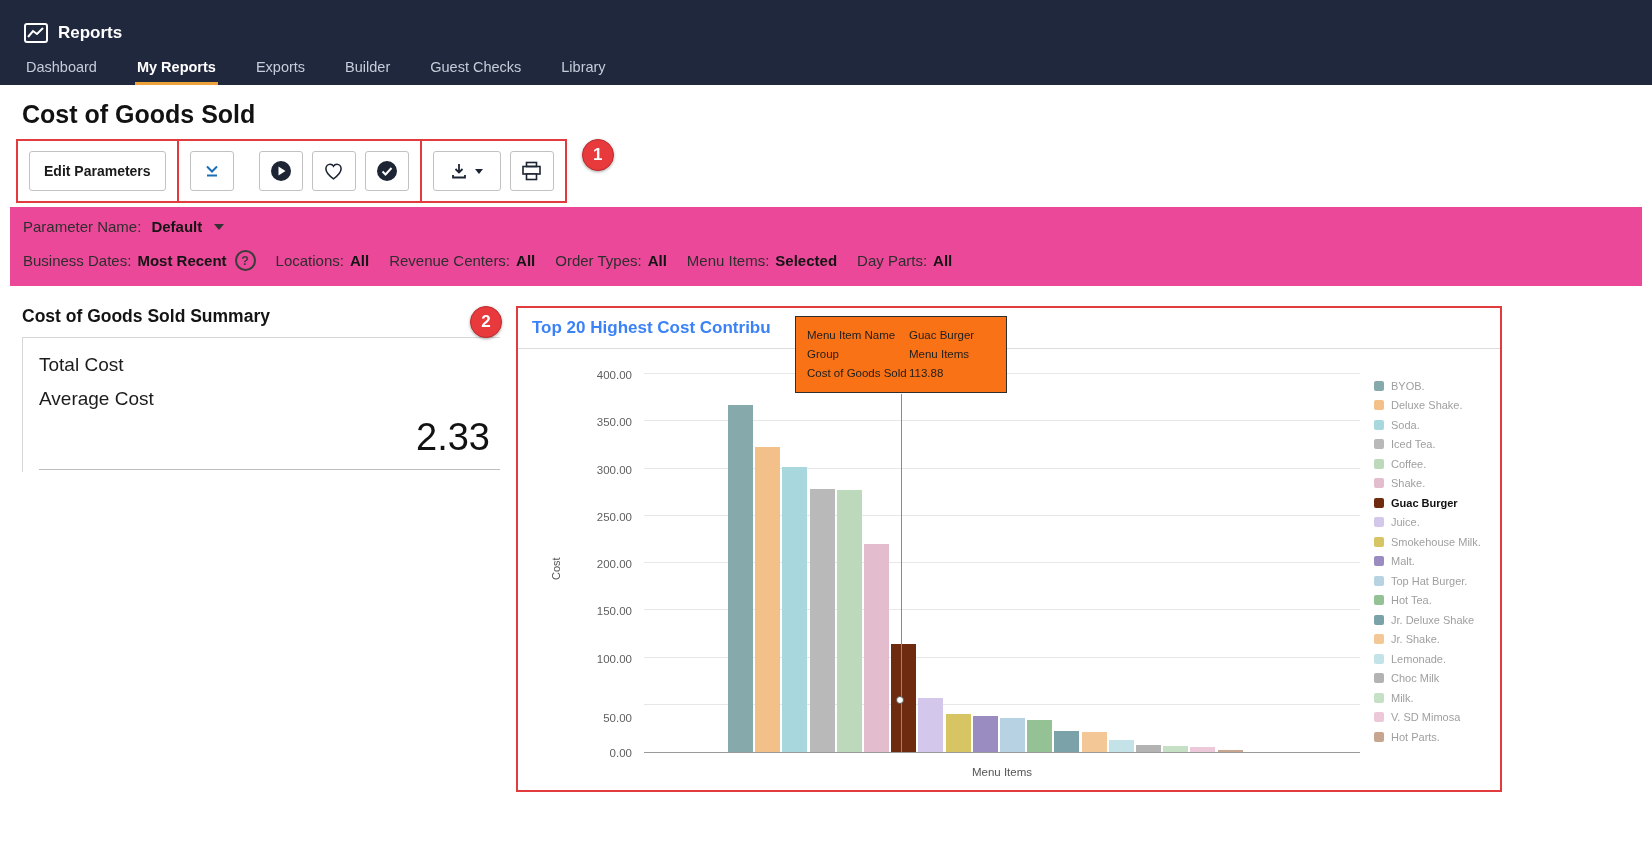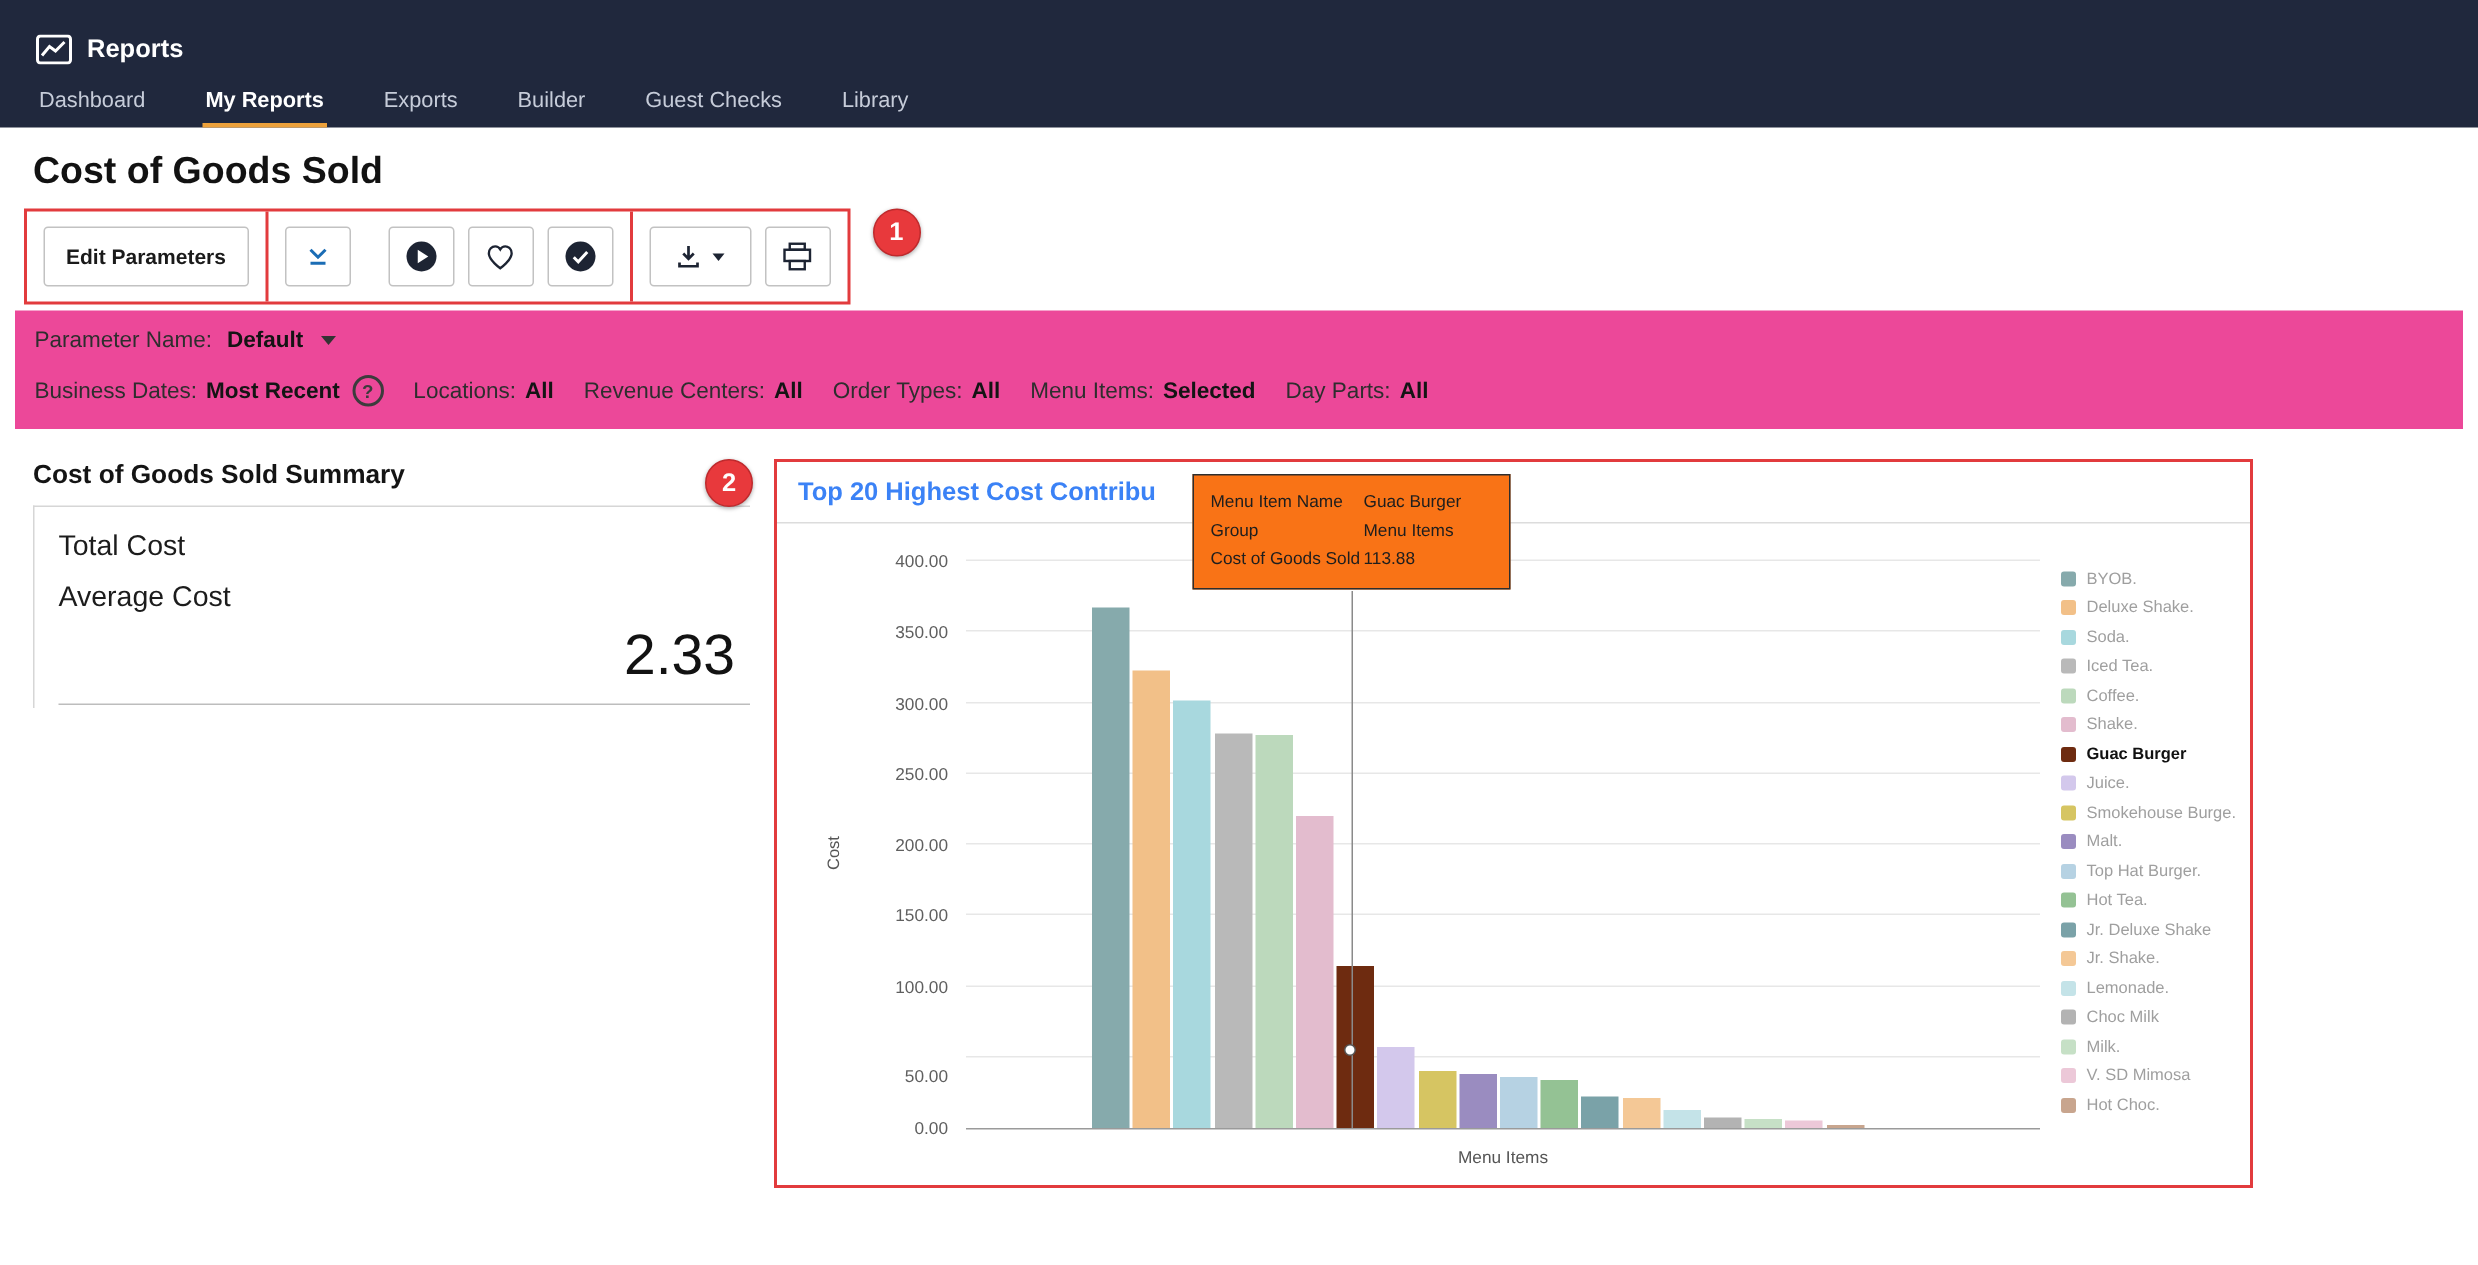--- a/index.html
+++ b/index.html
@@ -271,21 +271,21 @@
         <div class="legend-item hl">
           <span class="swatch" style="background: rgb(110, 43, 16);"></span>
           <span class="legend-label">Guac Burger</span>
         </div>
         <div class="legend-item">
           <span class="swatch" style="background: rgb(211, 200, 236);"></span>
           <span class="legend-label">Juice.</span>
         </div>
         <div class="legend-item">
           <span class="swatch" style="background: rgb(214, 197, 98);"></span>
-          <span class="legend-label">Smokehouse Burge.</span>
+          <span class="legend-label">Smokehouse Milk.</span>
         </div>
         <div class="legend-item">
           <span class="swatch" style="background: rgb(154, 140, 192);"></span>
           <span class="legend-label">Malt.</span>
         </div>
         <div class="legend-item">
           <span class="swatch" style="background: rgb(182, 210, 227);"></span>
           <span class="legend-label">Top Hat Burger.</span>
         </div>
         <div class="legend-item">
@@ -311,21 +311,21 @@
         <div class="legend-item">
           <span class="swatch" style="background: rgb(198, 224, 198);"></span>
           <span class="legend-label">Milk.</span>
         </div>
         <div class="legend-item">
           <span class="swatch" style="background: rgb(236, 200, 216);"></span>
           <span class="legend-label">V. SD Mimosa</span>
         </div>
         <div class="legend-item">
           <span class="swatch" style="background: rgb(200, 165, 142);"></span>
-          <span class="legend-label">Hot Choc.</span>
+          <span class="legend-label">Hot Parts.</span>
         </div>
       </div>
     <div class="tooltip">
         <div class="tt-row">
           <span class="tt-label">Menu Item Name</span>
           <span class="tt-value">Guac Burger</span>
         </div>
         <div class="tt-row">
           <span class="tt-label">Group</span>
           <span class="tt-value">Menu Items</span>

